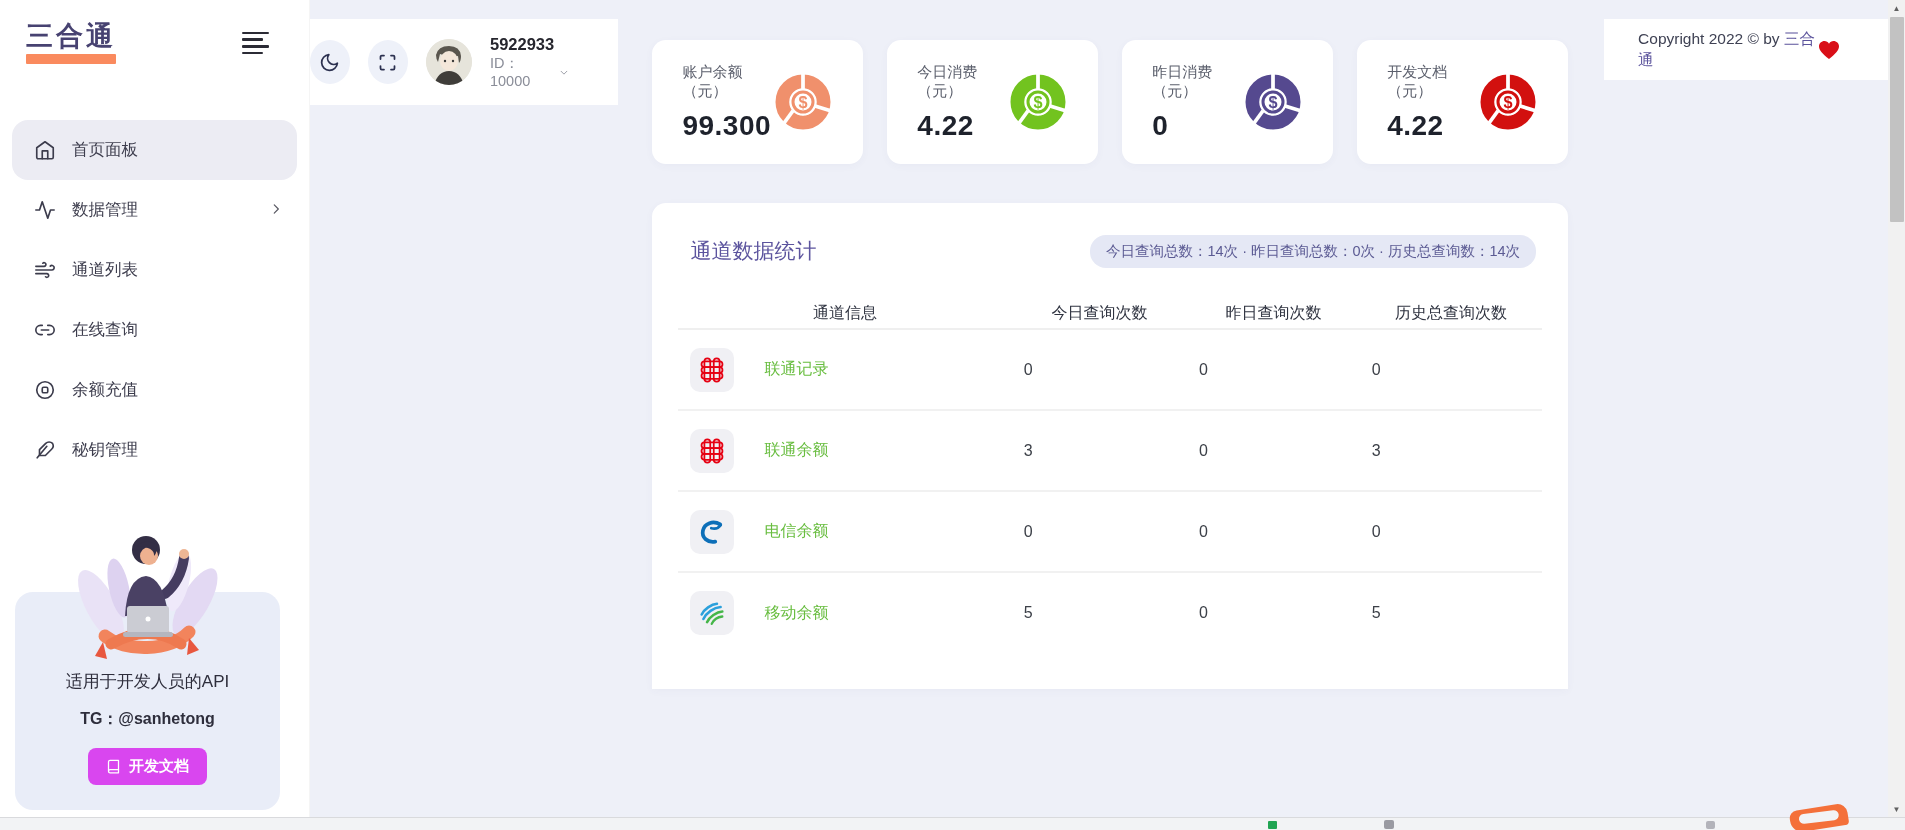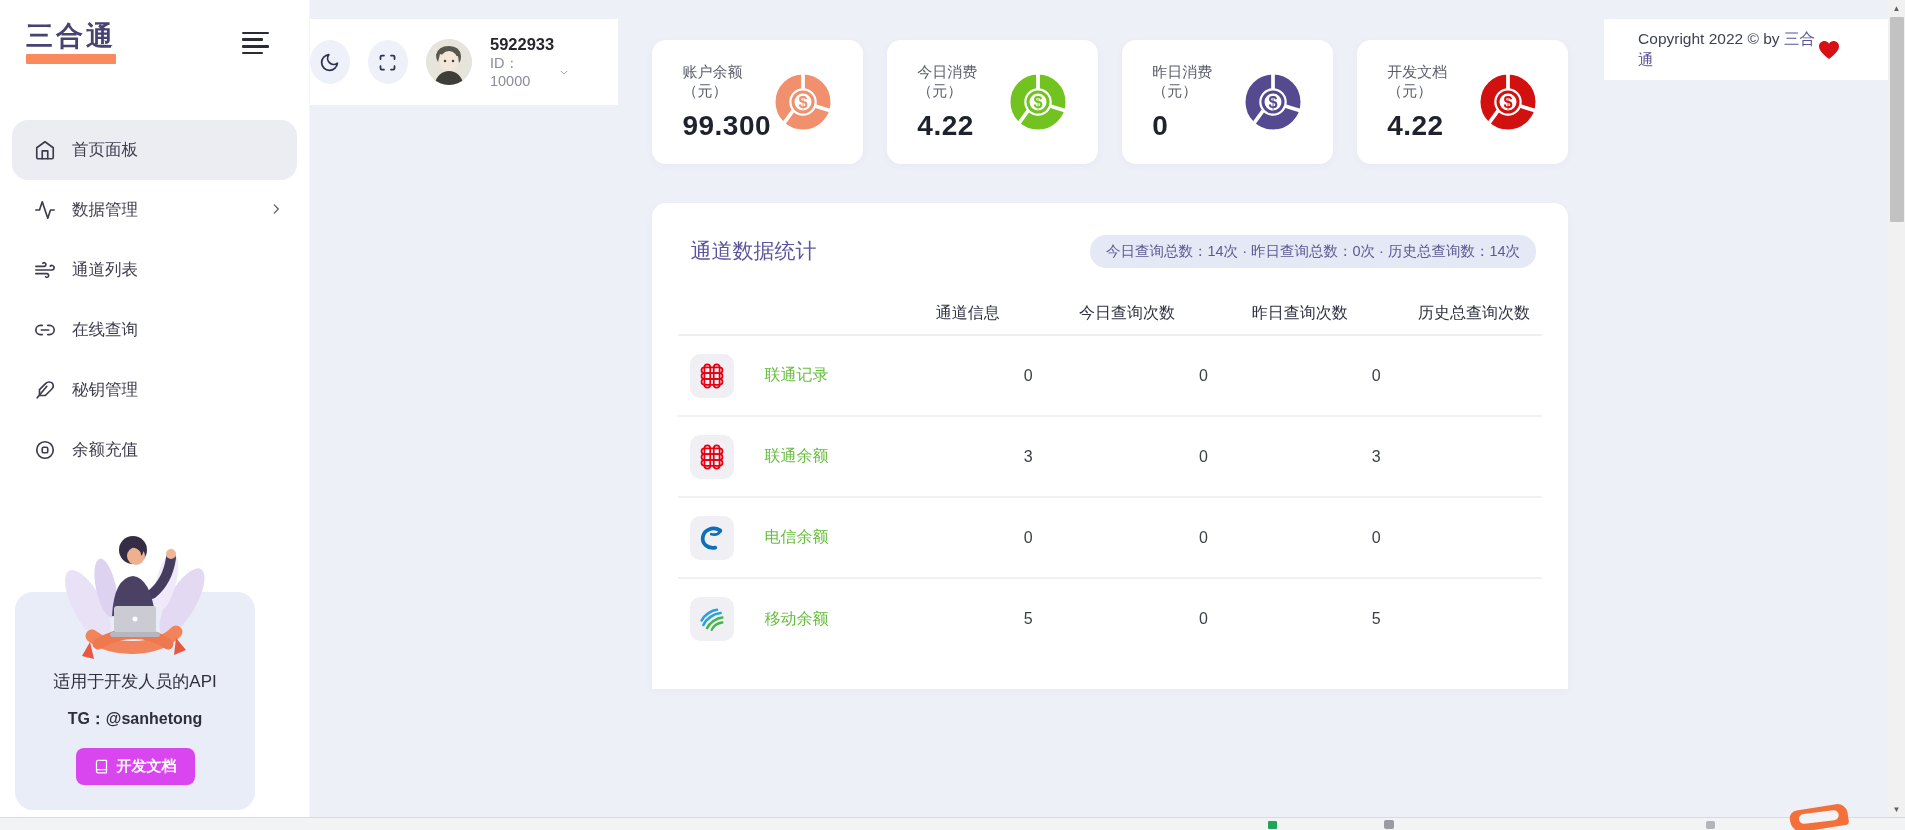--- a/index.html
+++ b/index.html
@@ -26,21 +26,21 @@
     height:60px; display:flex; align-items:center; gap:16px; padding:0 14px 0 22px;
     border-radius:16px; cursor:pointer; color:#3d3d4d; font-size:16.5px;
   }
   .menu-item.active { background:#ececf3; }
   .menu-item .mi-icon { width:22px; height:22px; flex:0 0 22px; display:flex; align-items:center; justify-content:center; }
   .menu-item .mi-icon svg { width:22px; height:22px; stroke:#3c3c4c; stroke-width:1.8; fill:none; stroke-linecap:round; stroke-linejoin:round; }
   .menu-item .mi-label { flex:1; }
   .menu-item .mi-chevron svg { width:14px; height:14px; stroke:#55555f; stroke-width:2; fill:none; stroke-linecap:round; stroke-linejoin:round; }
 
   .promo {
-    position:absolute; left:15px; bottom:7px; width:240px; height:218px;
+    position:absolute; left:15px; bottom:7px; width:265px; height:218px;
     background:#e9edf8; border-radius:18px; text-align:center; padding-top:78px;
   }
   .promo-illustration { position:absolute; left:50%; top:-68px; transform:translateX(-50%); width:190px; height:150px; }
   .promo-line1 { font-size:17px; color:#2e2e3c; font-weight:500; margin-bottom:16px; }
   .promo-line2 { font-size:16px; color:#2e2e3c; font-weight:700; margin-bottom:18px; }
   .doc-btn {
     display:inline-flex; align-items:center; gap:8px; background:#d946ef; color:#fff;
     border:none; border-radius:8px; padding:9px 18px; font-size:15px; font-weight:700; cursor:pointer;
     font-family:inherit;
   }
@@ -75,21 +75,21 @@
     margin-top:39px; background:#fff; border-radius:14px 14px 0 0; height:486px;
     padding:26px 26px 0 26px; box-shadow:0 2px 8px rgba(70,70,120,0.04);
   }
   .table-head { display:flex; align-items:center; justify-content:space-between; padding:0 6px 0 12px; height:44px; }
   .table-title { font-size:21px; color:#5c549e; font-weight:500; }
   .summary-badge {
     background:#e5e8f5; color:#5b5a93; font-size:14.5px; padding:7px 16px; border-radius:16px;
   }
   table.data { width:100%; border-collapse:collapse; margin-top:16px; }
   table.data th {
-    text-align:right; font-weight:400; font-size:16px; color:#2f3340; padding:14px 12px 10px 12px;
+    text-align:center; font-weight:400; font-size:16px; color:#2f3340; padding:14px 12px 4px 12px;
     border-bottom:2px solid #efefef;
   }
   table.data td { padding:0 12px; height:81px; border-bottom:2px solid #f1f1f1; font-size:16px; color:#3c4048; }
   table.data tr:last-child td { border-bottom:none; }
   .chan-cell { display:flex; align-items:center; gap:30px; }
   .chan-logo {
     width:44px; height:44px; border-radius:10px; background:#f0f0f4;
     display:flex; align-items:center; justify-content:center;
   }
   .chan-logo svg { width:28px; height:28px; }
@@ -172,34 +172,34 @@
             <path d="M15 7h2a5 5 0 0 1 0 10h-2"></path>
             <path d="M9 17H7A5 5 0 0 1 7 7h2"></path>
             <line x1="8" y1="12" x2="16" y2="12"></line>
           </svg>
       </span>
       <span class="mi-label">在线查询</span>
     </div>
     <div class="menu-item">
       <span class="mi-icon">
         <svg viewBox="0 0 24 24">
+            <circle cx="12" cy="12" r="9"></circle>
+            <rect x="9" y="9" width="6" height="6" rx="1.5"></rect>
+          </svg>
+      </span>
+      <span class="mi-label">余额充值</span>
+    </div>
+    <div class="menu-item">
+      <span class="mi-icon">
+        <svg viewBox="0 0 24 24">
             <path d="M20.2 4.8a5.2 5.2 0 0 0-7.4 0L6 11.6V18h6.4l6.8-6.8a5.2 5.2 0 0 0 1-6.4z"></path>
             <line x1="14" y1="8" x2="3.5" y2="20.5"></line>
           </svg>
       </span>
       <span class="mi-label">秘钥管理</span>
-    </div>
-    <div class="menu-item">
-      <span class="mi-icon">
-        <svg viewBox="0 0 24 24">
-            <circle cx="12" cy="12" r="9"></circle>
-            <rect x="9" y="9" width="6" height="6" rx="1.5"></rect>
-          </svg>
-      </span>
-      <span class="mi-label">余额充值</span>
     </div>
   </nav>
 
   <div class="promo">
     <svg class="promo-illustration" viewBox="0 0 190 150">
       <ellipse cx="48" cy="82" rx="15" ry="40" fill="#e9e2f6" transform="rotate(-28 48 82)"></ellipse>
       <ellipse cx="142" cy="78" rx="14" ry="38" fill="#e3d9f3" transform="rotate(30 142 78)"></ellipse>
       <ellipse cx="66" cy="64" rx="10" ry="30" fill="#ddd2f0" transform="rotate(-12 66 64)"></ellipse>
       <ellipse cx="126" cy="58" rx="10" ry="30" fill="#efe9fa" transform="rotate(14 126 58)"></ellipse>
       <path d="M112 70 C124 60 129 48 131 34" stroke="#453c60" stroke-width="10" fill="none" stroke-linecap="round"></path>

